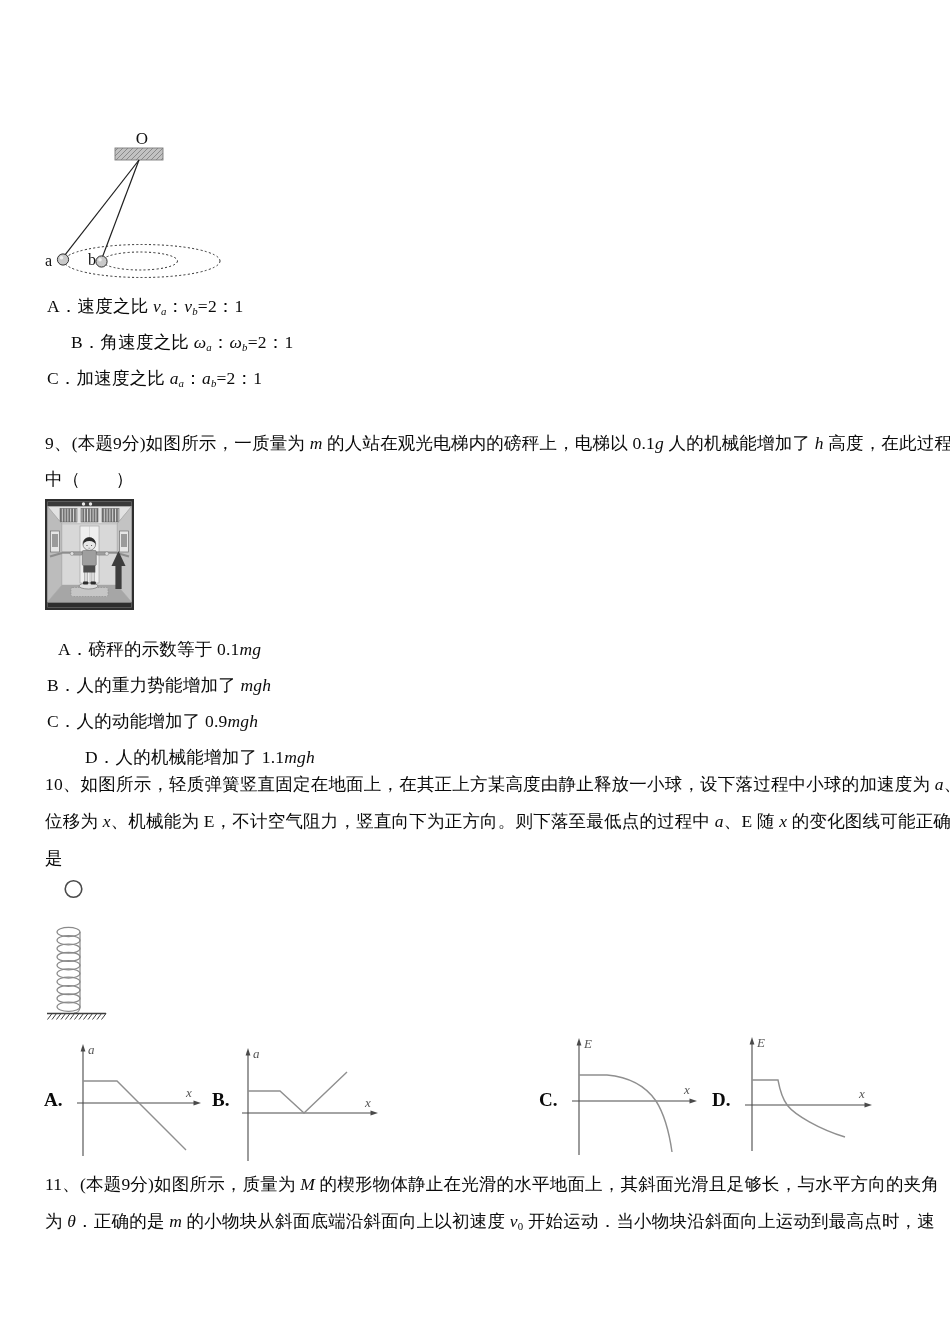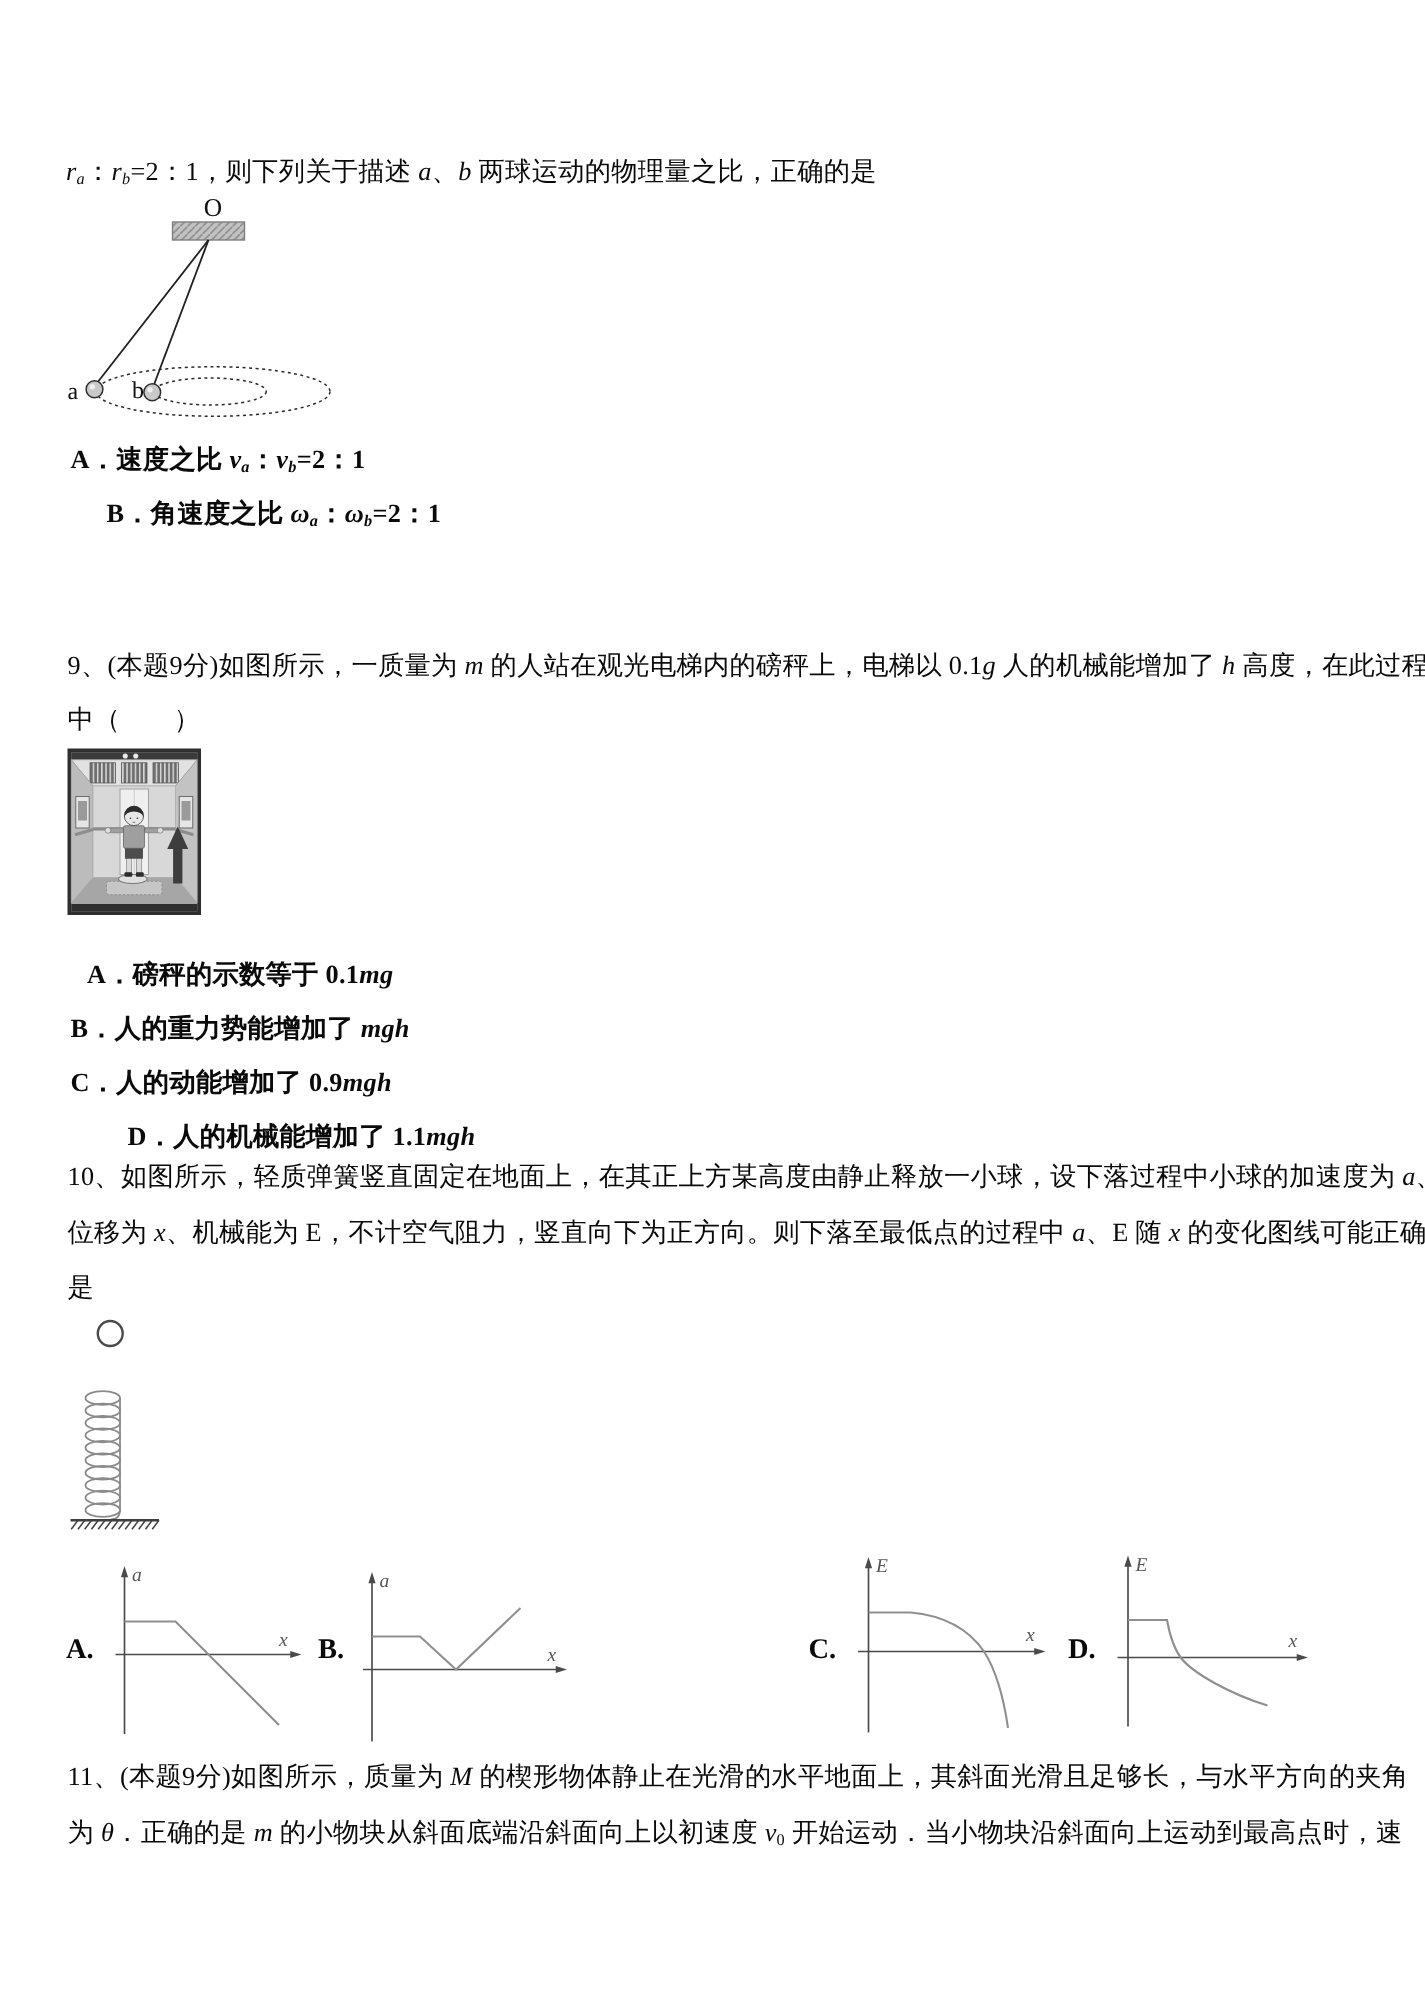--- a/index.html
+++ b/index.html
@@ -5,37 +5,36 @@
   html,body { margin:0; padding:0; background:#ffffff; }
   .page {
     position:relative; width:950px; height:1344px; background:#ffffff;
     font-family:"Liberation Serif","DejaVu Serif",serif; color:#0a0a0a;
     overflow:hidden;
   }
   .line {
     position:absolute; font-size:17.5px; line-height:22px; white-space:nowrap;
     letter-spacing:0.2px;
   }
-  .opt { font-weight:bold; }
+  .opt { font-weight:normal; }
   .seg-v  { font-style:italic; font-family:"Liberation Serif",serif; }
   .seg-vs { font-style:italic; font-family:"Liberation Serif",serif; font-size:0.62em; vertical-align:-0.25em; }
   .seg-s0 { font-family:"Liberation Serif",serif; font-size:0.62em; vertical-align:-0.25em; }
   .glabel { position:absolute; font-size:19px; font-weight:bold; font-family:"Liberation Serif",serif; }
   svg.fig { position:absolute; overflow:visible; }
   .axis { stroke:#4a4a4a; stroke-width:1.1; fill:none; }
   .ah { fill:#4a4a4a; }
   .axlabel { font-family:"Liberation Serif",serif; font-style:italic; font-size:13px; fill:#555; }
   .curve { stroke:#8f8f8f; stroke-width:1.4; fill:none; }
 </style>
 </head>
 <body>
 
 <div class="page">
 
-  <div class="line" style="left:44px; top:103px;"><span class="seg-v">r</span><span class="seg-vs">a</span><span>：</span><span class="seg-v">r</span><span class="seg-vs">b</span><span>=2：1，则下列关于描述 </span><span class="seg-v">a</span><span>、</span><span class="seg-v">b</span><span> 两球运动的物理量之比，正确的是</span></div>
 
   <svg class="fig" style="left:30px; top:126px;" width="225" height="170" viewBox="0 0 225 170">
     <defs>
       <pattern id="hatch-bar" width="5" height="5" patternUnits="userSpaceOnUse">
         <rect width="5" height="5" fill="#c2c2c2"></rect>
         <path d="M0 5 L5 0" stroke="#8a8a8a" stroke-width="1"></path>
       </pattern>
     </defs>
     <text x="112" y="18" text-anchor="middle" font-size="17" fill="#111">O</text>
     <rect x="85" y="22" width="48" height="12" fill="url(#hatch-bar)" stroke="#7c7c7c" stroke-width="0.9"></rect>
@@ -46,20 +45,21 @@
     <circle cx="33" cy="133.5" r="5.6" fill="#c9c9c9" stroke="#2f2f2f" stroke-width="1"></circle>
     <circle cx="31.5" cy="131.8" r="1.8" fill="#efefef"></circle>
     <circle cx="71.5" cy="135.5" r="5.6" fill="#c9c9c9" stroke="#2f2f2f" stroke-width="1"></circle>
     <circle cx="70" cy="133.8" r="1.8" fill="#efefef"></circle>
     <text x="15" y="140" font-size="16" fill="#111">a</text>
     <text x="58" y="139" font-size="16" fill="#111">b</text>
   </svg>
 
   <div class="line opt" style="left:47px; top:295px;"><span>A．速度之比 </span><span class="seg-v">v</span><span class="seg-vs">a</span><span>：</span><span class="seg-v">v</span><span class="seg-vs">b</span><span>=2：1</span></div>
   <div class="line opt" style="left:47px; top:331px;margin-left:24px;"><span>B．角速度之比 </span><span class="seg-v">ω</span><span class="seg-vs">a</span><span>：</span><span class="seg-v">ω</span><span class="seg-vs">b</span><span>=2：1</span></div>
+  <div class="line opt" style="left:47px; top:367px;"><span>C．加速度之比 </span><span class="seg-v">a</span><span class="seg-vs">a</span><span>：</span><span class="seg-v">a</span><span class="seg-vs">b</span><span>=2：1</span></div>
 
   <div class="line" style="left:45px; top:432px;"><span>9、(本题9分)如图所示，一质量为 </span><span class="seg-v">m</span><span> 的人站在观光电梯内的磅秤上，电梯以 0.1</span><span class="seg-v">g</span><span> 人的机械能增加了 </span><span class="seg-v">h</span><span> 高度，在此过程</span></div>
   <div class="line" style="left:45px; top:468px;"><span>中（　　）</span></div>
 
   <svg class="fig" style="left:45px; top:499px;" width="89" height="111" viewBox="0 0 89 111">
     <defs>
       <pattern id="grill" width="2.8" height="4" patternUnits="userSpaceOnUse">
         <rect width="2.8" height="4" fill="#6e6e6e"></rect>
         <rect width="1" height="4" fill="#d8d8d8"></rect>
       </pattern>

